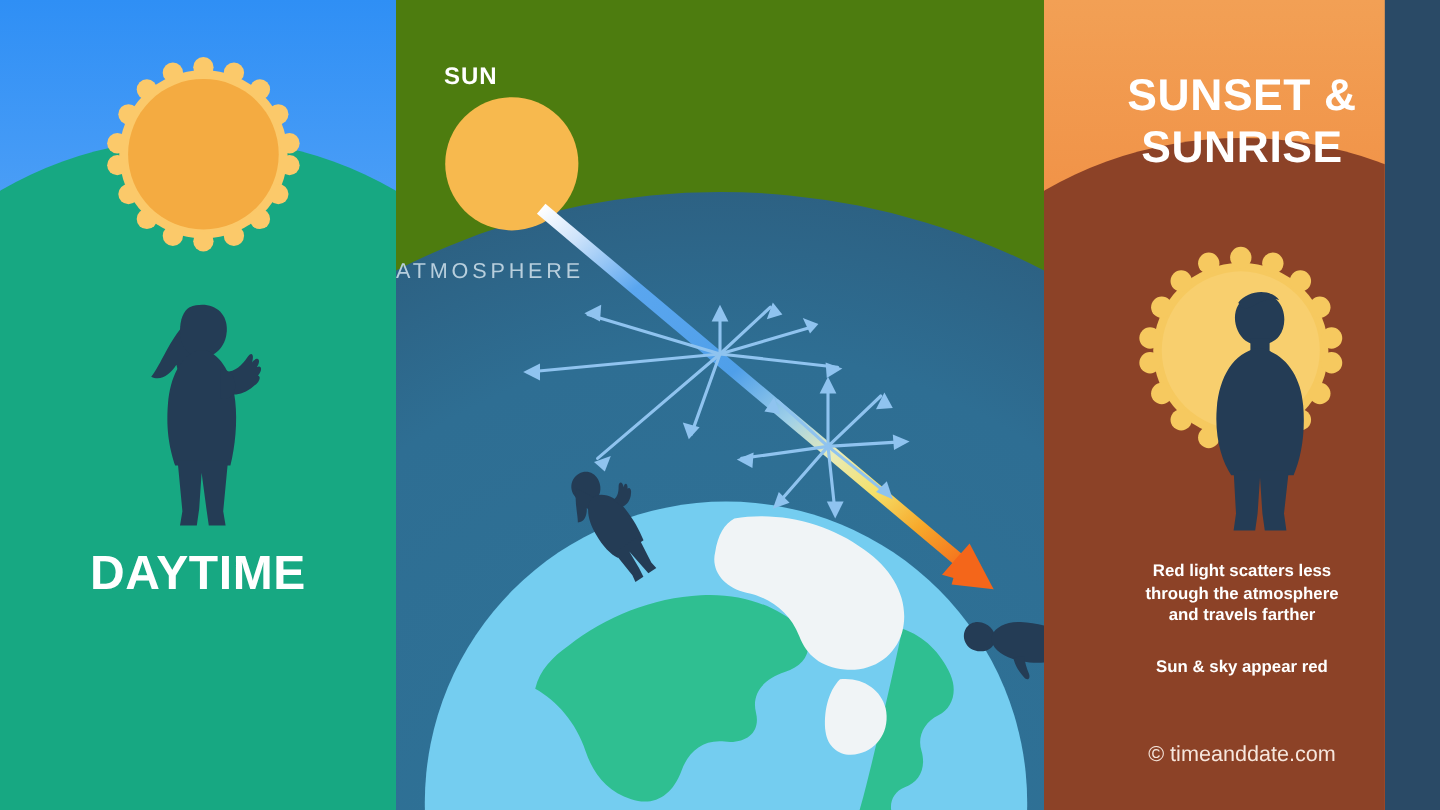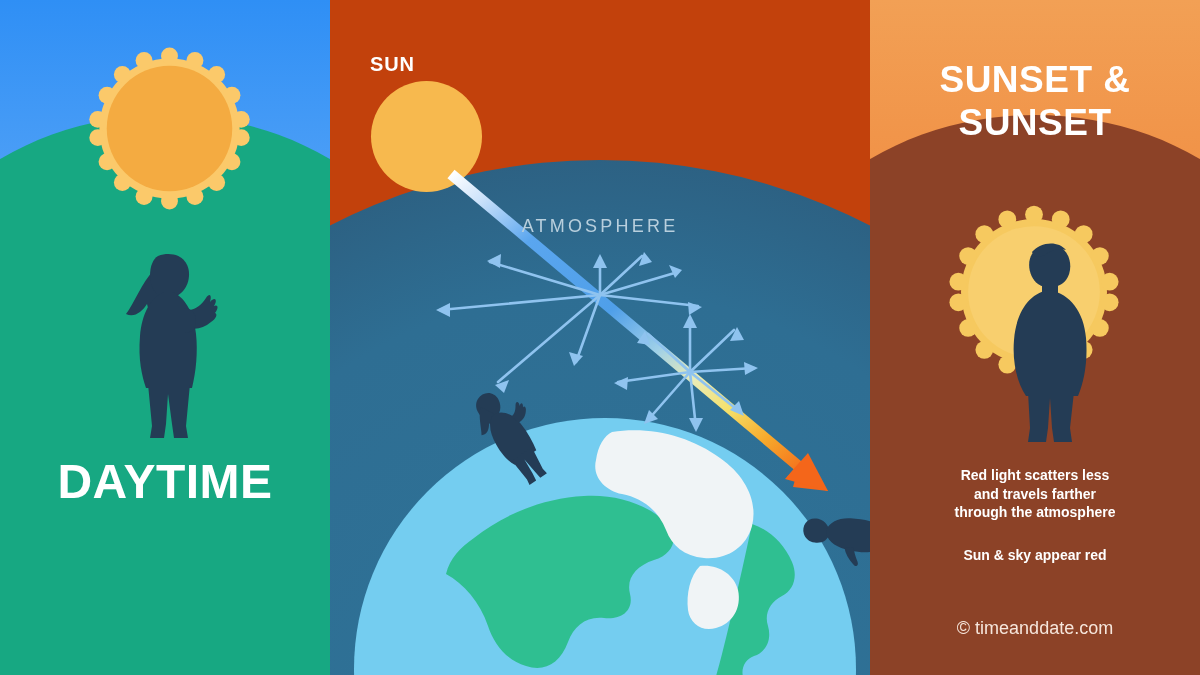--- a/index.html
+++ b/index.html
@@ -12,46 +12,46 @@
 
   
   #panel-left{left:0;width:330px;
     background:linear-gradient(180deg,#2f8ff5 0%,#56a4f7 35%,#8cc3fb 70%,#a8d3fb 100%);}
   #left-ground{
     position:absolute;left:-130px;bottom:0;width:590px;height:560px;
     background:#17a882;border-radius:50% 50% 0 0 / 46% 46% 0 0;
   }
   #left-sun{position:absolute;left:88px;top:47px;width:163px;height:163px;}
   #left-text{position:absolute;left:0;top:458px;width:330px;text-align:center;color:#fff;}
-  #left-title{font-size:48px;font-weight:bold;letter-spacing:.5px;line-height:1;}
+  #left-title{font-size:40px;font-weight:bold;letter-spacing:.5px;line-height:1;}
   .body-line{font-size:14px;font-weight:bold;line-height:1.33;}
   .gap-md{height:24px;}
 
   
-  #panel-right{left:870px;width:330px;
+  #panel-right{left:870px;width:284px;
     background:linear-gradient(180deg,#f2a055 0%,#f08a3f 40%,#f2741f 75%,#f2651e 100%);}
   #right-ground{
     position:absolute;left:-130px;bottom:0;width:590px;height:560px;
     background:#8c4227;border-radius:50% 50% 0 0 / 46% 46% 0 0;
   }
   #right-sun{position:absolute;left:75px;top:203px;width:178px;height:178px;}
   #right-title{position:absolute;left:0;top:58px;width:330px;text-align:center;color:#fff;
     font-size:37px;font-weight:bold;line-height:1.17;letter-spacing:.5px;}
   #right-text{position:absolute;left:0;top:466px;width:330px;text-align:center;color:#fff;}
   #credit{position:absolute;left:0;top:618px;width:330px;text-align:center;color:#f6e6dc;
     font-size:18px;}
 
   
-  #panel-center{left:330px;width:540px;background:#c2410c;}
+  #panel-center{left:330px;width:540px;background:#4d7c0f;}
   #atmosphere-glow{
     position:absolute;left:-320px;top:160px;width:1180px;height:1180px;border-radius:50%;
     background:radial-gradient(circle at 50% 50%, #2f7398 0%, #2e6e93 55%, #2a4a66 100%);
   }
   #atmosphere-label{
-    position:absolute;left:0;top:216px;width:540px;text-align:center;
+    position:absolute;left:0;top:216px;width:540px;
     color:#b8cfdd;font-size:18px;letter-spacing:3.2px;
   }
   #sun-label{position:absolute;left:40px;top:53px;width:160px;text-align:left;
     color:#fff;font-size:20px;font-weight:bold;letter-spacing:.8px;}
   #center-sun{position:absolute;left:41px;top:81px;width:111px;height:111px;border-radius:50%;
     background:#f7b94e;}
   #earth{
     position:absolute;left:24px;top:418px;width:502px;height:502px;border-radius:50%;
     background:#74cdf0;overflow:hidden;
   }
@@ -266,21 +266,21 @@
 
     <div id="atmosphere-label">ATMOSPHERE</div>
   </div>
 
   <div class="panel" id="panel-right">
 
     <div id="right-ground"></div>
 
     <div id="right-title">
       <div>SUNSET &amp;</div>
-      <div>SUNSET</div>
+      <div>SUNRISE</div>
     </div>
 
     <div id="right-sun">
       <svg viewBox="0 0 100 100" width="178" height="178" aria-hidden="true">
         <g fill="#f6c95f">
           <circle cx="50" cy="50" r="41"></circle>
           <g>
             <circle cx="50" cy="6.5" r="5.0"></circle>
               <circle cx="65.0" cy="9.2" r="5.0"></circle>
             <circle cx="77.9" cy="17.5" r="5.0"></circle>
@@ -317,22 +317,22 @@
           <path d="M60 52 C40 56 28 76 26 102 C24 126 30 146 38 158 L90 158
             C96 144 100 124 98 100 C96 74 82 56 62 52 Z"></path>
 
           <path d="M40 154 L42 190 L40 204 L58 204 L60 190 L62 160 L64 190 L66 204 L84 204 L82 190 L86 154 Z"></path>
         </g>
       </svg>
     </div>
 
     <div id="right-text">
       <div class="body-line">Red light scatters less</div>
+      <div class="body-line">through the atmosphere</div>
       <div class="body-line">and travels farther</div>
-      <div class="body-line">through the atmosphere</div>
       <div class="gap-md"></div>
       <div class="body-line">Sun &amp; sky appear red</div>
     </div>
 
     <div id="credit">© timeanddate.com</div>
   </div>
 
 </div>
 
 </body></html>

